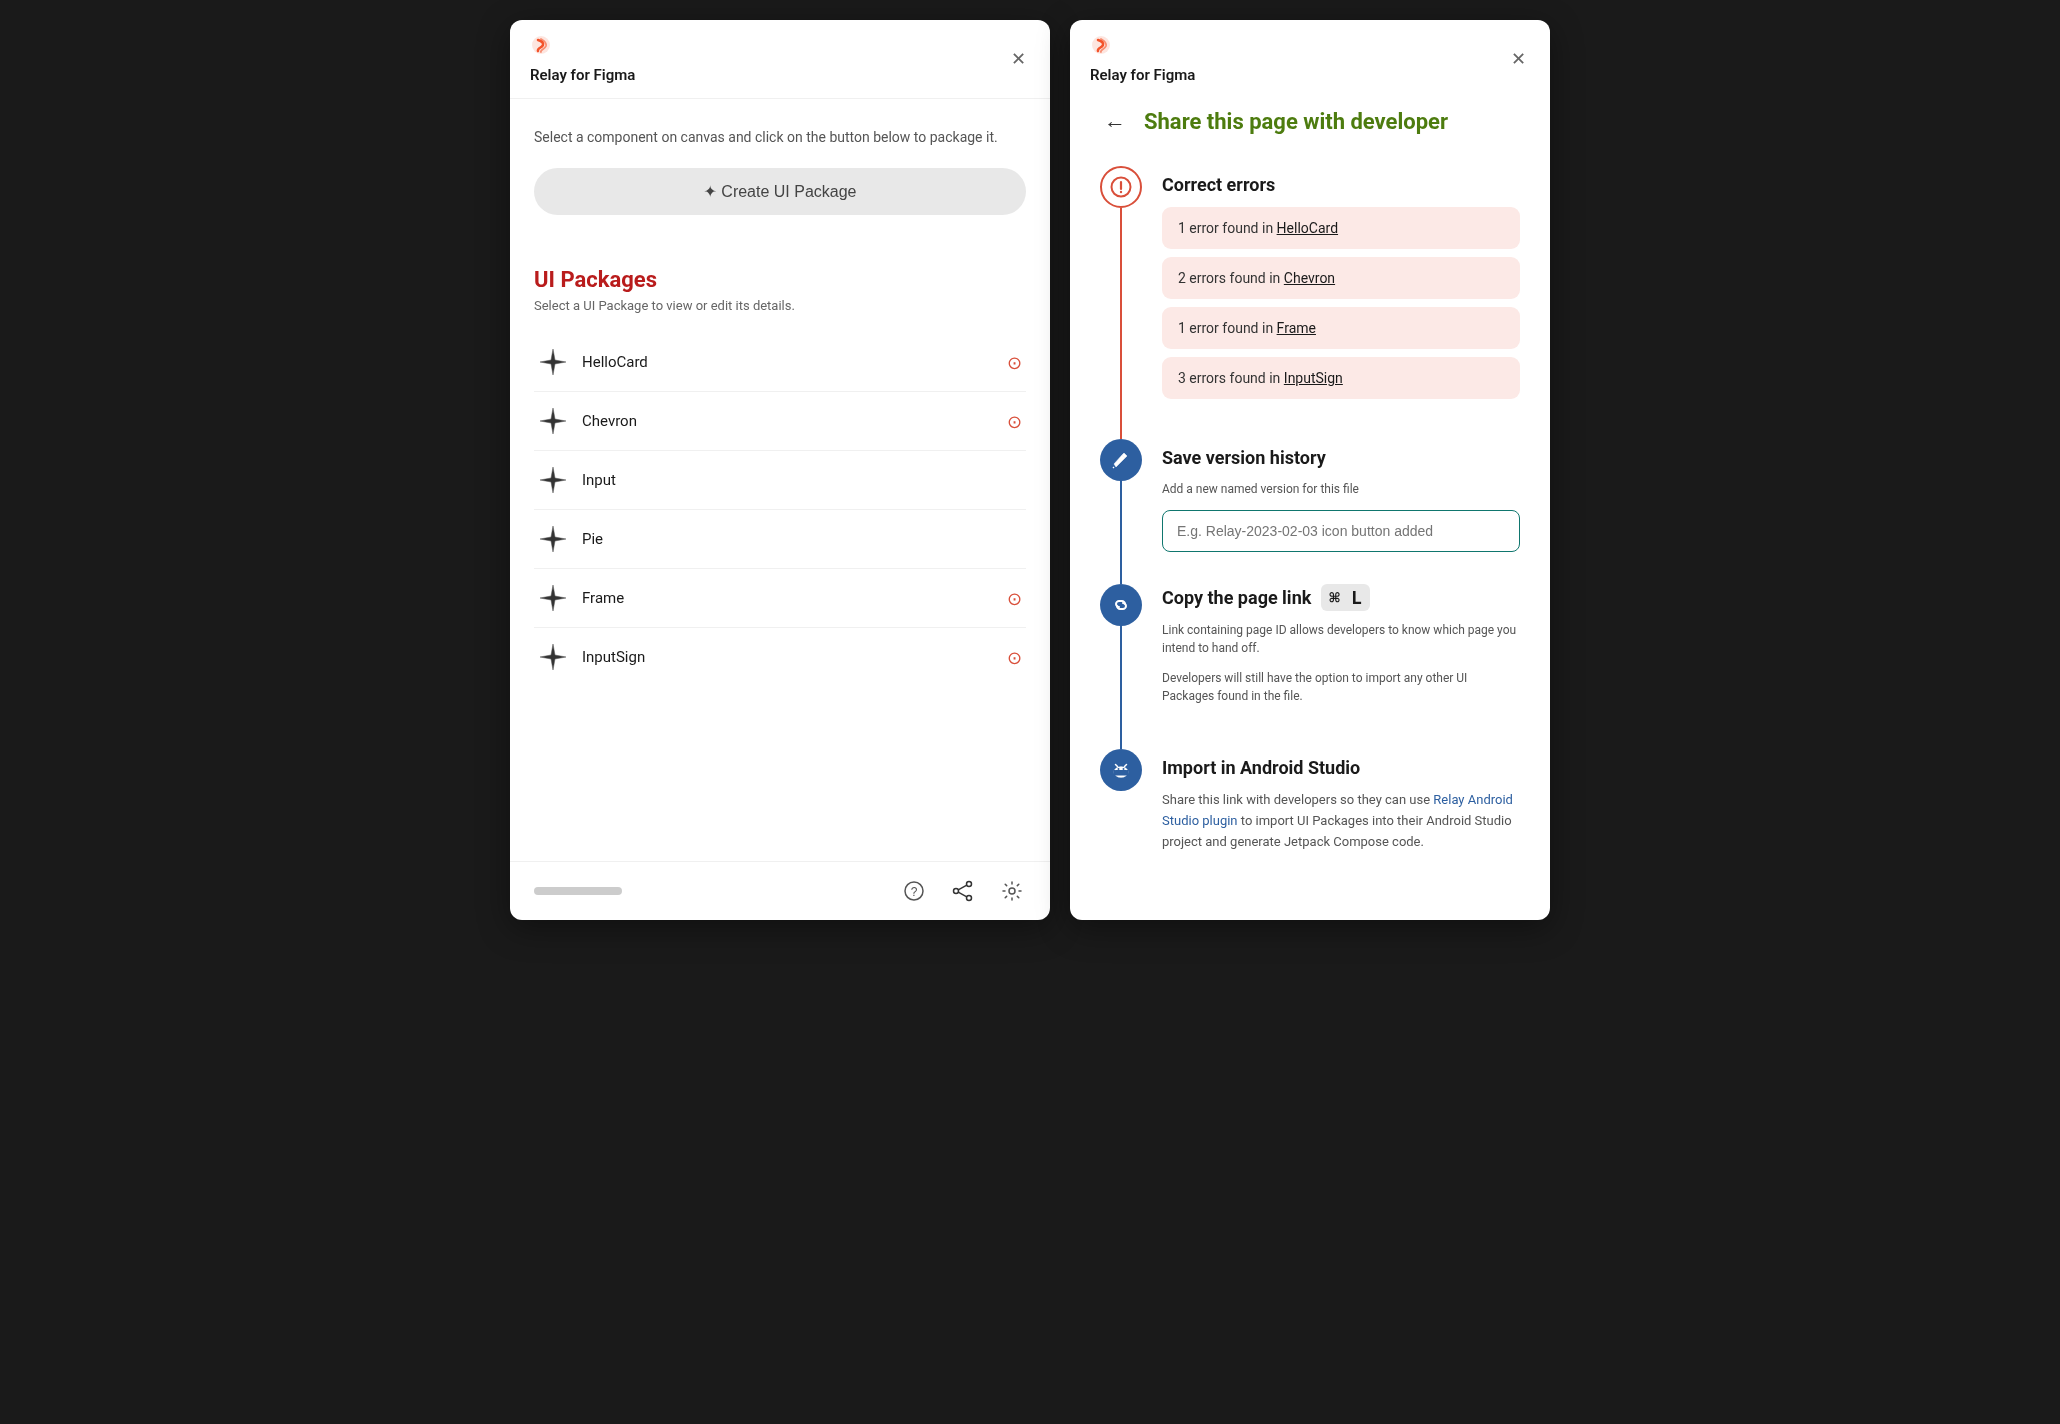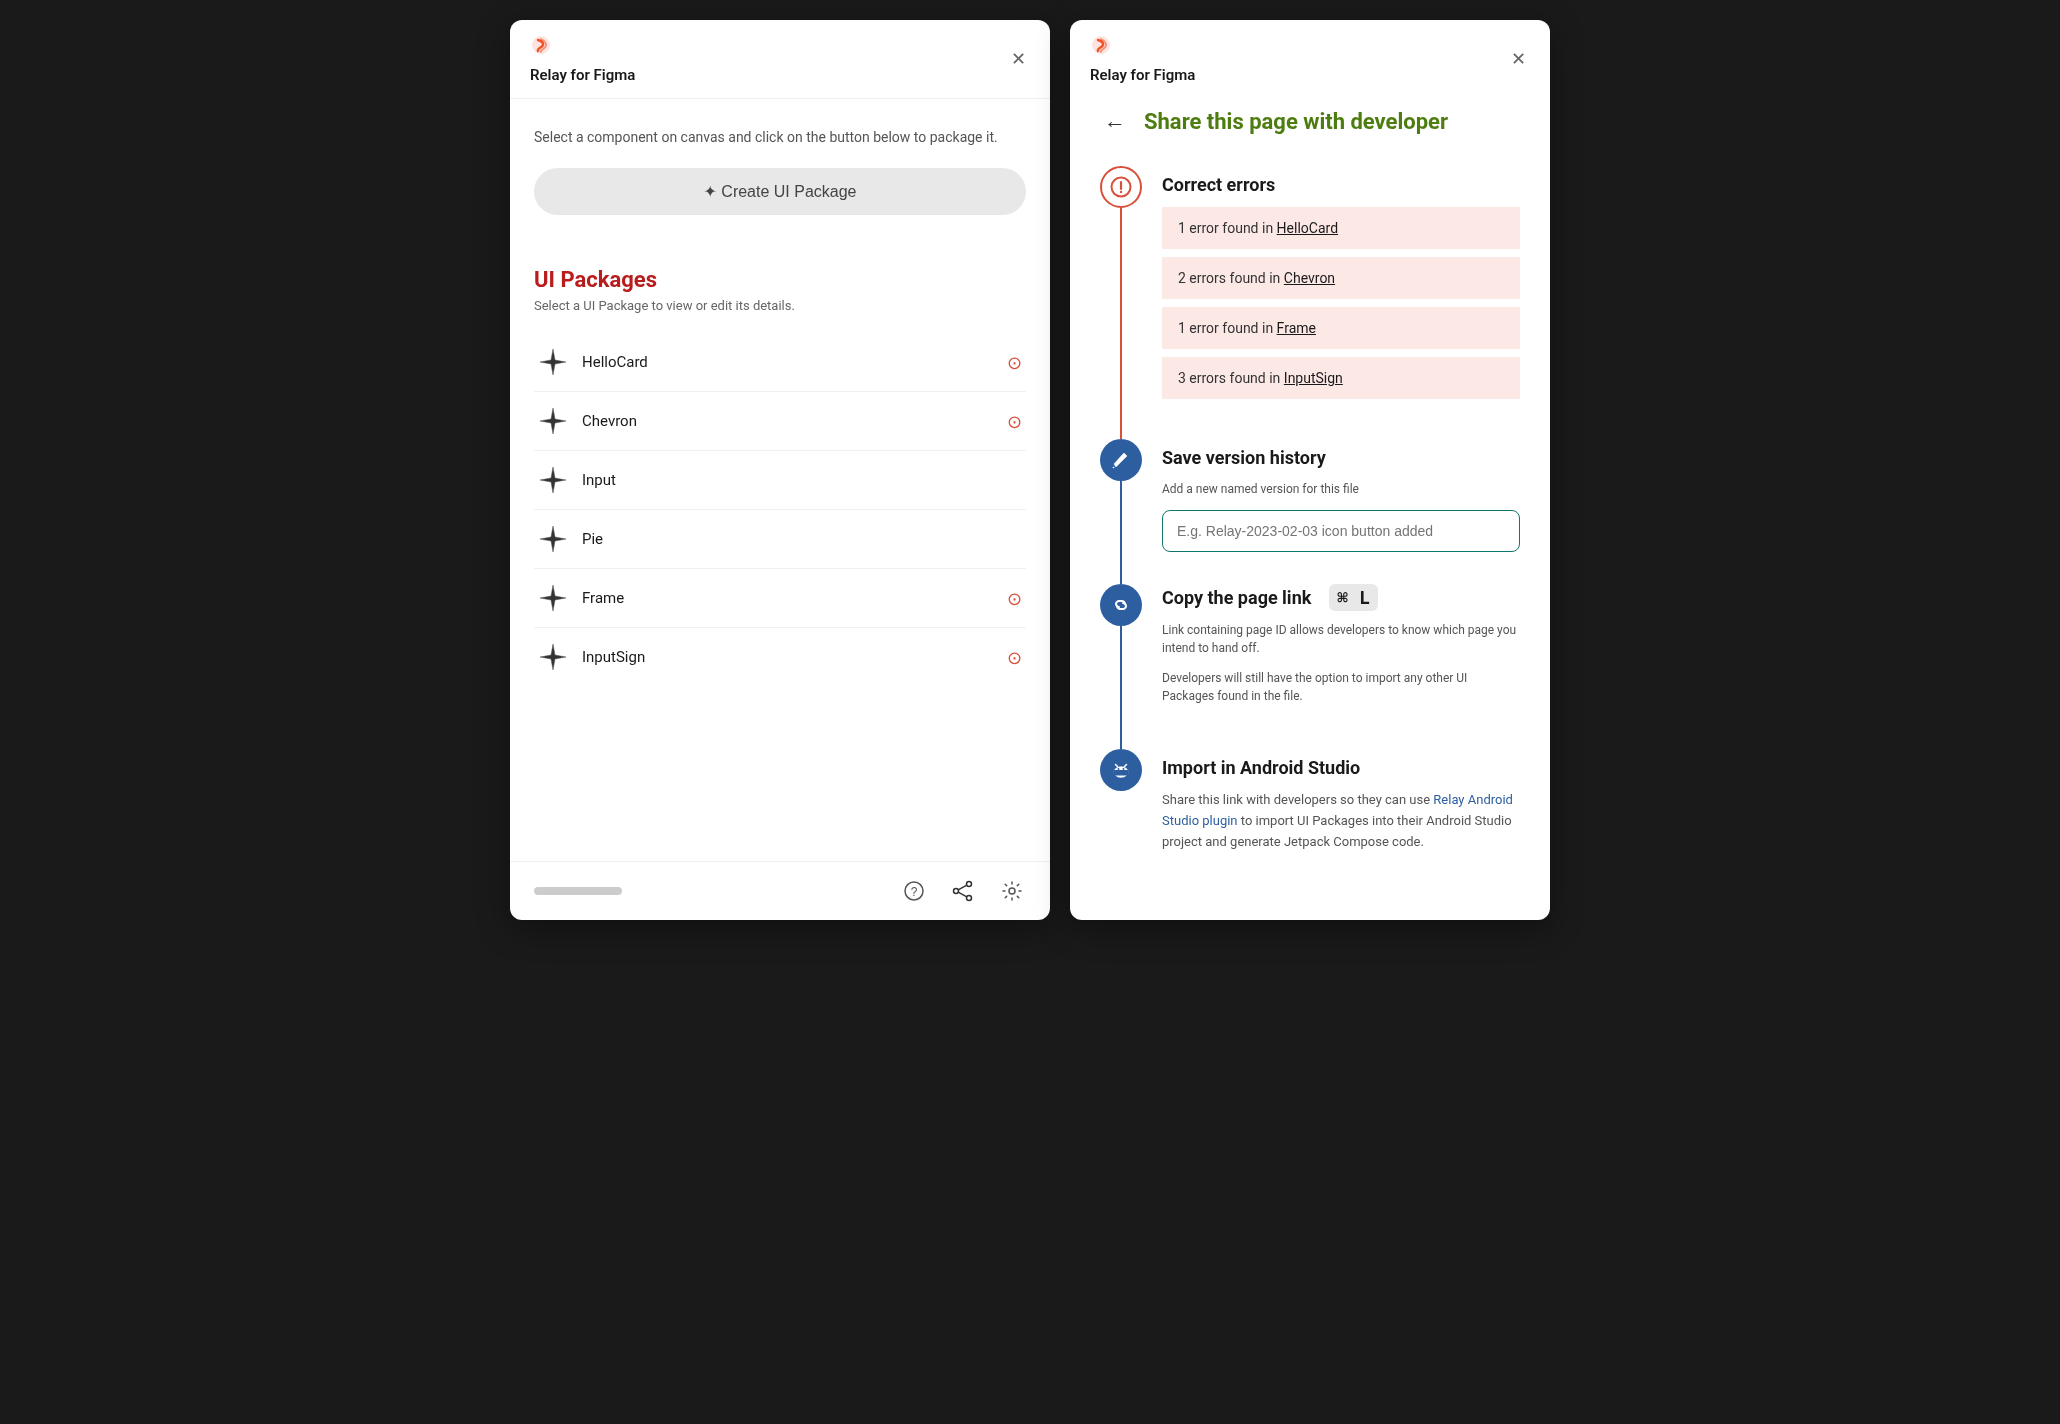--- a/index.html
+++ b/index.html
@@ -285,21 +285,21 @@
     .step-title {
       font-size: 18px;
       font-weight: 700;
       color: #1a1a1a;
       margin-bottom: 12px;
       margin-top: 8px;
     }
 
     .error-card {
       background: #fce9e6;
-      border-radius: 0;
+      border-radius: 9px;
       padding: 13px 16px;
       margin-bottom: 8px;
       font-size: 14px;
       color: #333;
     }
 
     .error-card a {
       color: #1a1a1a;
       text-decoration: underline;
     }
@@ -317,21 +317,21 @@
       border-radius: 8px;
       padding: 12px 14px;
       font-size: 14px;
       color: #999;
       outline: none;
     }
 
     .copy-link-title {
       display: flex;
       align-items: center;
-      gap: 18px;
+      gap: 10px;
       margin-bottom: 10px;
     }
 
     .copy-link-title span {
       font-size: 18px;
       font-weight: 700;
       color: #1a1a1a;
     }
 
     .kbd-badge {

